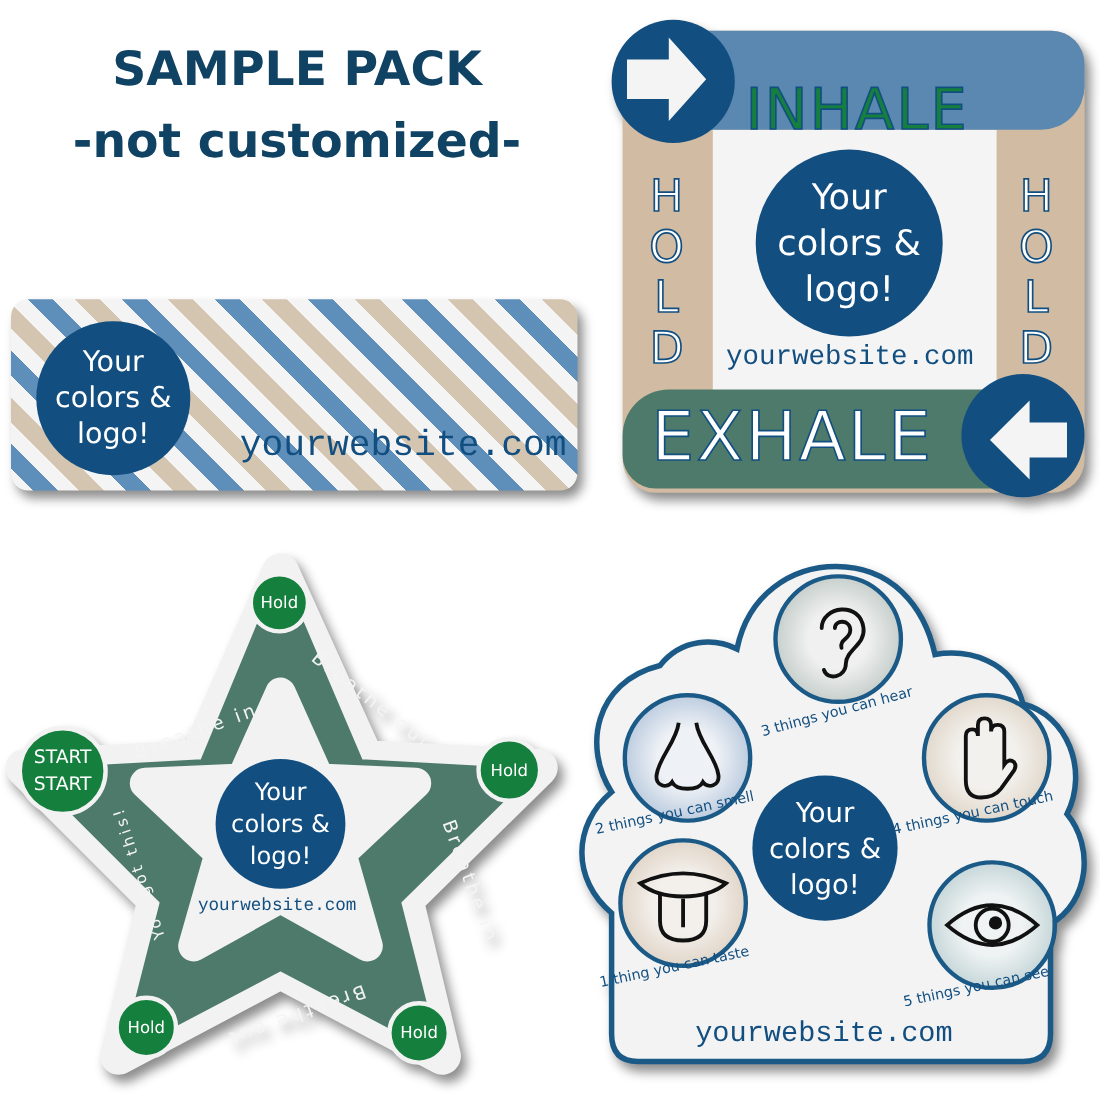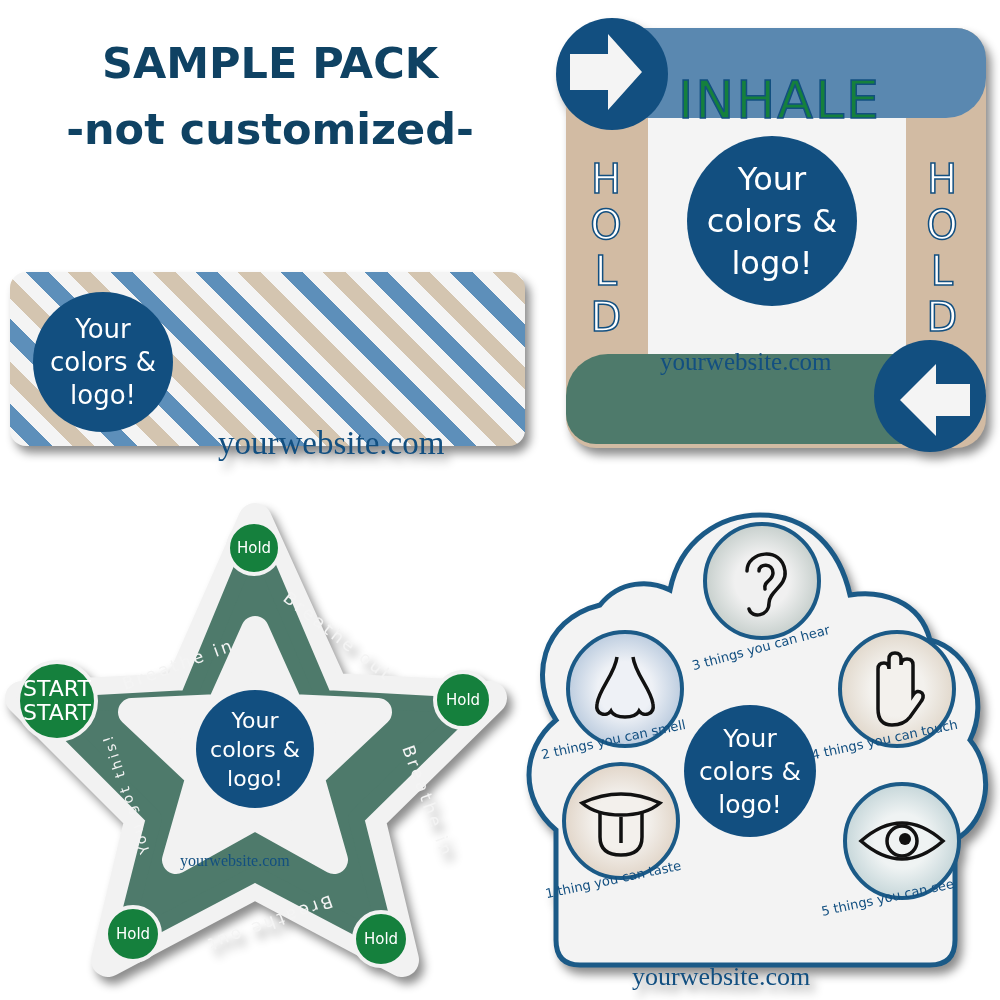--- a/index.html
+++ b/index.html
@@ -9,21 +9,21 @@
   .title div { white-space:nowrap; }
   .stripes {
     background: repeating-linear-gradient(45deg,
       #f4f4f4 0px, #f4f4f4 14px,
       #5d8fba 14px, #5d8fba 30px,
       #f4f4f4 30px, #f4f4f4 44px,
       #d4c5b0 44px, #d4c5b0 60px);
   }
   .shadow { filter: drop-shadow(5px 7px 5px rgba(0,0,0,0.45)); }
   .logo-circle { position:absolute; border-radius:50%; background:#124f80; color:#fff; display:flex; flex-direction:column; align-items:center; justify-content:center; text-align:center; font-family:"DejaVu Sans", sans-serif; }
-  .website { position:absolute; color:#124f80; font-family:Liberation Serif, serif; white-space:nowrap;margin-top:38px; }
+  .website { position:absolute; color:#124f80; font-family:Liberation Mono, monospace; white-space:nowrap; }
   .vtext { position:absolute; display:flex; flex-direction:column; align-items:center; color:#fff; font-family:"DejaVu Sans", sans-serif; font-size:40px; line-height:46px; -webkit-text-stroke:1.5px #124f80; }
   .arrowcircle { position:absolute; border-radius:50%; background:#124f80; }
   .smallcircle { position:absolute; border-radius:50%; background:#15803d; border:4px solid #f2f2f2; color:#fff; display:flex; align-items:center; justify-content:center; text-align:center; font-family:"DejaVu Sans", sans-serif; font-size:15px; line-height:18px; }
   .sense { position:absolute; width:110px; height:110px; border-radius:50%; border:4px solid #1b5a87; display:flex; align-items:center; justify-content:center; }
 </style>
 </head>
 <body>
 
 <div class="title">
   <div>SAMPLE PACK</div>
@@ -54,20 +54,21 @@
     <svg width="112" height="112" viewBox="0 0 112 112">
         <polygon points="14,36 52,36 52,16 86,54 52,92 52,72 14,72" fill="#f4f4f4"></polygon>
       </svg>
   </div>
   <div class="arrowcircle" style="left:318px; top:322px; width:112px; height:112px;">
     <svg width="112" height="112" viewBox="0 0 112 112">
         <polygon points="96,44 62,44 62,24 26,60 62,96 62,76 96,76" fill="#f4f4f4"></polygon>
       </svg>
   </div>
   <div class="abs" style="left:122px; top:16px; color:#15803d; font-family:'DejaVu Sans', sans-serif; font-size:52px; letter-spacing:2px;margin-top:36px; -webkit-text-stroke:1.5px #124f80;">INHALE</div>
+  <div class="abs" style="left:36px; top:342px; color:#fff; font-family:'DejaVu Sans', sans-serif; font-size:62px; letter-spacing:2px; -webkit-text-stroke:1.5px #124f80;">EXHALE</div>
   <div class="vtext" style="left:30px; top:138px; width:40px;">
     <span>H</span>
     <span>O</span>
     <span>L</span>
     <span>D</span>
   </div>
   <div class="vtext" style="left:366px; top:138px; width:40px;">
     <span>H</span>
     <span>O</span>
     <span>L</span>
@@ -88,21 +89,21 @@
     <path d="M255,130 L290,208 L378,212 L310,276 L334,360 L255,316 L176,360 L200,276 L132,212 L220,208 Z" fill="#f2f2f2" stroke="#f2f2f2" stroke-width="28" stroke-linejoin="round"></path>
     <g fill="#f4f4f4" font-family="DejaVu Sans, sans-serif" font-size="17" letter-spacing="3">
       <text transform="translate(125,190) rotate(-20)">Breathe in</text>
       <text transform="translate(282,100) rotate(38)">Breathe out</text>
       <text transform="translate(402,248) rotate(70)">Breathe in</text>
       <text transform="translate(330,395) rotate(160)">Breathe out</text>
       <text transform="translate(150,352) rotate(-108)" font-size="14">You got this!</text>
     </g>
   </svg>
   <div class="smallcircle" style="left:226px; top:20px; width:48px; height:48px;">Hold</div>
-  <div class="smallcircle" style="left:16px; top:160px; width:74px; height:74px; flex-direction:column; font-size:22px; line-height:24px;">
+  <div class="smallcircle" style="left:16px; top:160px; width:74px; height:74px; flex-direction:column; font-size:17px; line-height:24px;">
     <span>START</span>
     <span>START</span>
   </div>
   <div class="smallcircle" style="left:433px; top:170px; width:52px; height:52px;">Hold</div>
   <div class="smallcircle" style="left:104px; top:405px; width:50px; height:50px;">Hold</div>
   <div class="smallcircle" style="left:352px; top:410px; width:50px; height:50px;">Hold</div>
   <div class="logo-circle" style="left:196px; top:190px; width:118px; height:118px; font-size:22px; line-height:29px;">
     <div>Your</div>
     <div>colors &amp;</div>
     <div>logo!</div>

